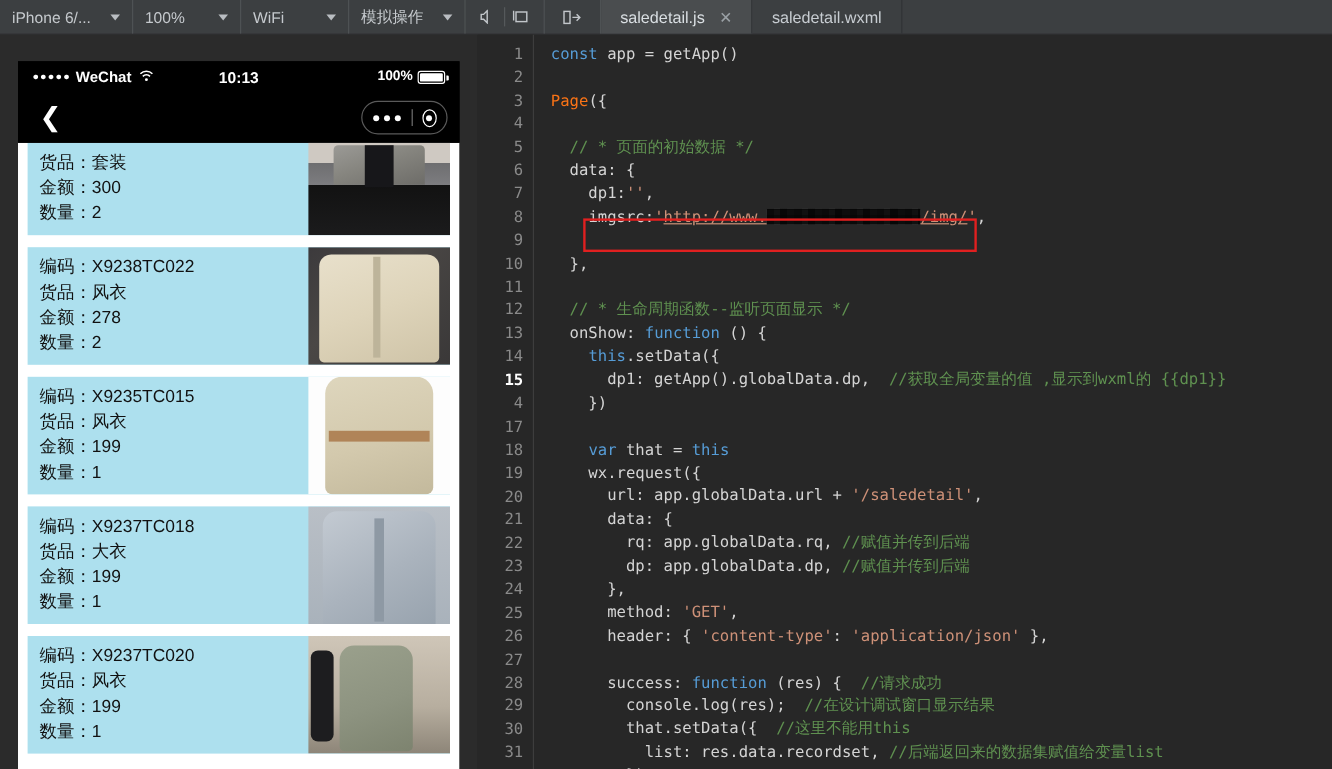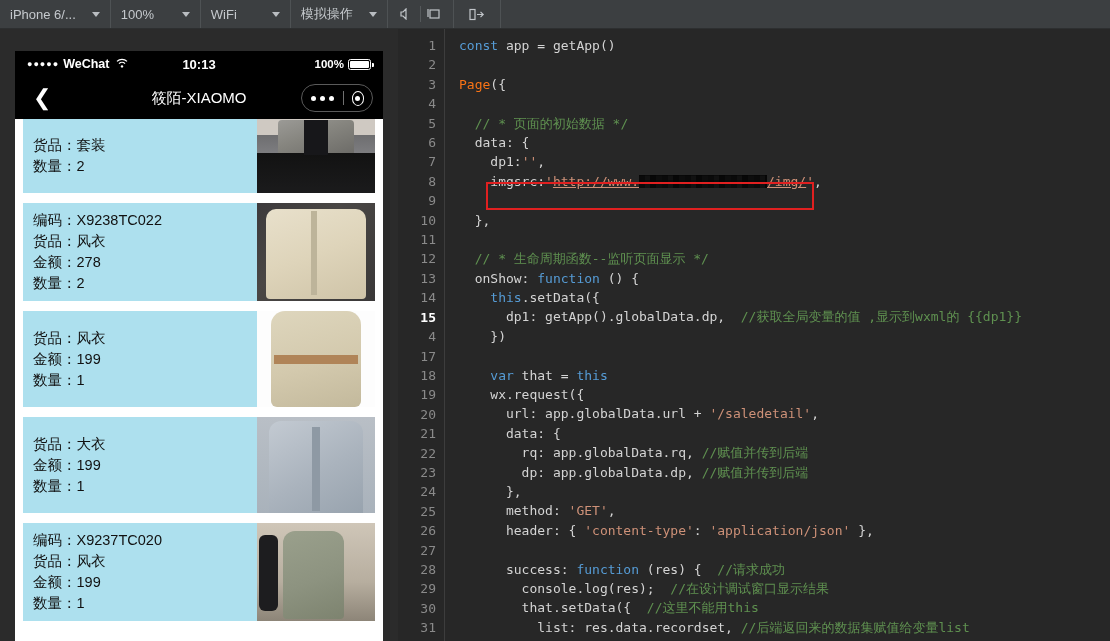--- a/index.html
+++ b/index.html
@@ -297,20 +297,29 @@
             <path d="M1 1 L1 9" stroke="#c2c6ca" stroke-width="1.2"></path>
           </svg>
       </div>
     </div>
     <div class="tb-group" style="padding:0 10px;">
       <div class="tb-ic">
         <svg width="16" height="13" viewBox="0 0 16 13">
           <rect x="1" y="1.5" width="5" height="10" fill="none" stroke="#c2c6ca" stroke-width="1.2"></rect>
           <path d="M8 6.5 L14 6.5 M11.5 3.8 L14.2 6.5 L11.5 9.2" fill="none" stroke="#c2c6ca" stroke-width="1.2"></path>
         </svg>
+      </div>
+    </div>
+    <div class="tabs">
+      <div class="tab active">
+        <span>saledetail.js</span>
+        <span class="tab-x">✕</span>
+      </div>
+      <div class="tab">
+        <span>saledetail.wxml</span>
       </div>
     </div>
   </div>
 
   <div class="body">
 
     <div class="sim-pane">
       <div class="phone">
 
         <div class="status-bar">
@@ -329,62 +338,64 @@
           <div class="sb-right">
             <span>100%</span>
             <span class="batt">
                 <i></i>
               </span>
           </div>
         </div>
 
         <div class="nav-bar">
           <span class="nav-back">❮</span>
-          <div class="nav-title">筱陌-XIAOMO</div>
           <div class="capsule">
             <span class="cap-dots">
                 <i></i>
                 <i></i>
                 <i></i>
               </span>
             <span class="cap-div"></span>
             <span class="cap-target">
                 <i></i>
               </span>
           </div>
         </div>
 
         <div class="screen">
           <div id="card-list">
               <div class="card" style="min-height: 74px;">
                 <div class="card-info">
                   <div class="card-line">货品：套装</div>
+                  <div class="card-line">金额：300</div>
                   <div class="card-line">数量：2</div>
                 </div>
                 <div class="card-thumb ph-suit"></div>
               </div>
               <div class="card">
                 <div class="card-info">
                   <div class="card-line">编码：X9238TC022</div>
                   <div class="card-line">货品：风衣</div>
                   <div class="card-line">金额：278</div>
                   <div class="card-line">数量：2</div>
                 </div>
                 <div class="card-thumb ph-trench1"></div>
               </div>
               <div class="card">
                 <div class="card-info">
+                  <div class="card-line">编码：X9235TC015</div>
                   <div class="card-line">货品：风衣</div>
                   <div class="card-line">金额：199</div>
                   <div class="card-line">数量：1</div>
                 </div>
                 <div class="card-thumb ph-trench2"></div>
               </div>
               <div class="card">
                 <div class="card-info">
+                  <div class="card-line">编码：X9237TC018</div>
                   <div class="card-line">货品：大衣</div>
                   <div class="card-line">金额：199</div>
                   <div class="card-line">数量：1</div>
                 </div>
                 <div class="card-thumb ph-coat"></div>
               </div>
               <div class="card">
                 <div class="card-info">
                   <div class="card-line">编码：X9237TC020</div>
                   <div class="card-line">货品：风衣</div>

